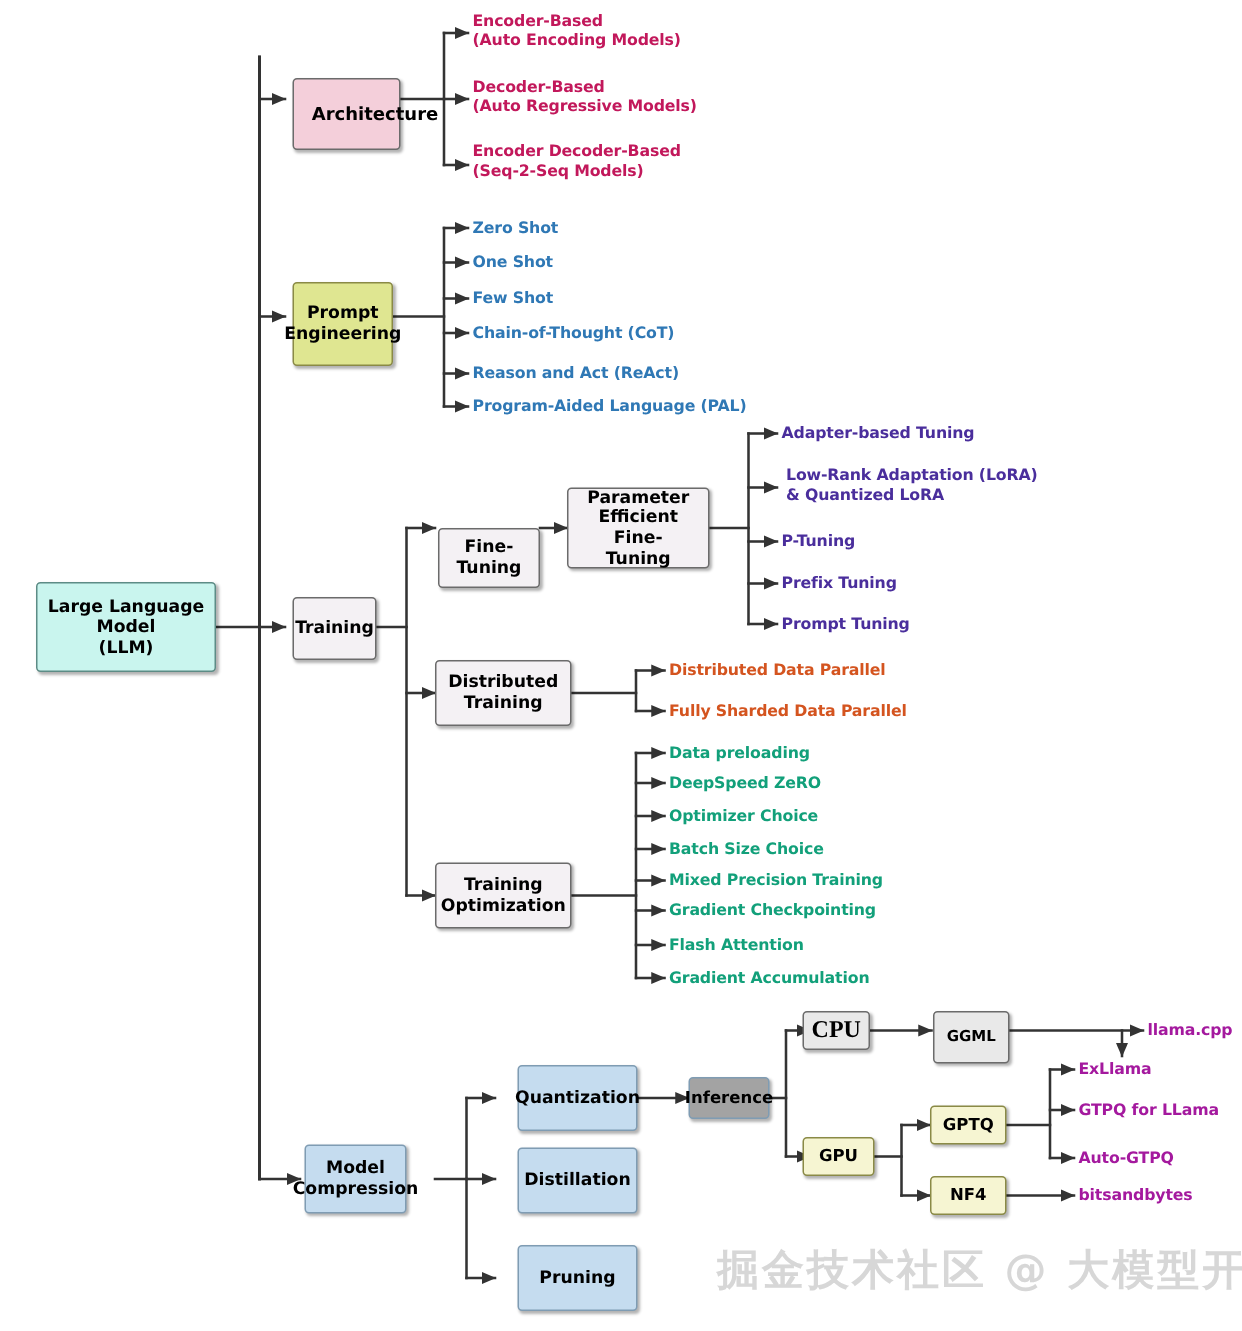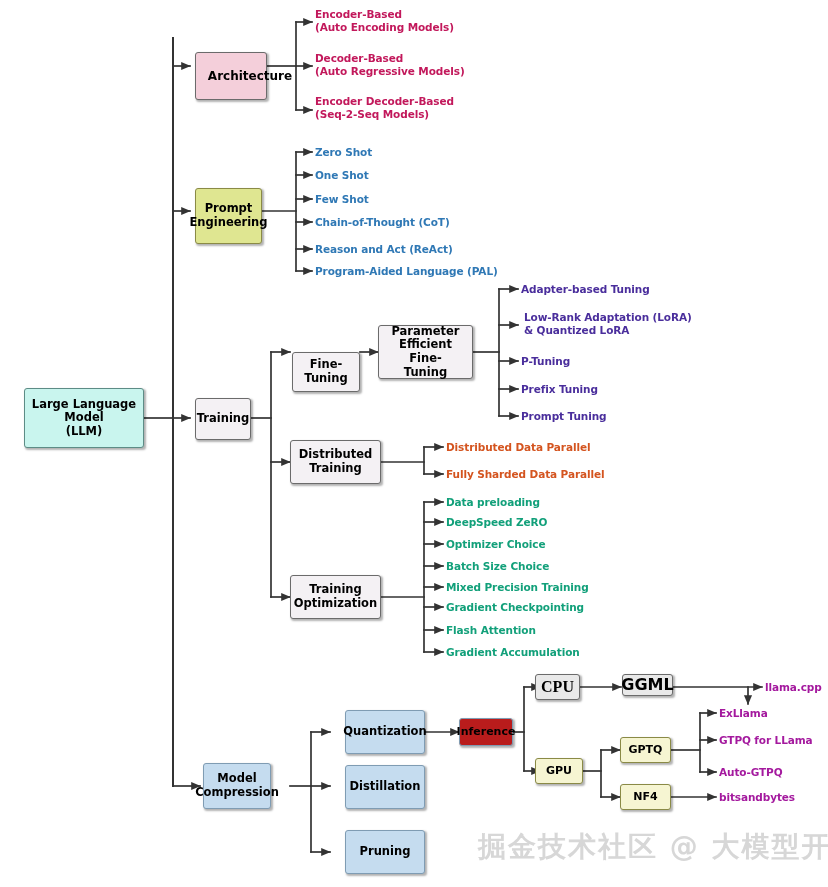--- a/index.html
+++ b/index.html
@@ -42,21 +42,21 @@
     line-height: 1.18;
     box-shadow: 1.5px 1.5px 2px rgba(0,0,0,0.30);
     padding: 2px 3px;
     white-space: pre-line;
   }
   .n-root    { background: #c9f5ee; border-color: #5d8c86; }
   .n-arch    { background: #f4cfda; border-color: #6b6b6b; }
   .n-prompt  { background: #dfe691; border-color: #8a8a46; }
   .n-plain   { background: #f4f1f4; border-color: #6b6b6b; }
   .n-blue    { background: #c5dcef; border-color: #7f9cb3; }
-  .n-blue2   { background: #b91c1c; border-color: #7f9cb3; }
+  .n-blue2   { background: #a3a3a3; border-color: #7f9cb3; }
   .n-gray    { background: #e9e9e9; border-color: #6b6b6b; }
   .n-yellow  { background: #f6f5d2; border-color: #8a8a46; }
 
   
   .leaf {
     position: absolute;
     font-weight: bold;
     white-space: pre-line;
     line-height: 1.28;
     letter-spacing: -0.1px;
@@ -217,21 +217,21 @@
   <div class="node n-blue" style="left:345px; top:765px; width:80px; height:44px; font-size:11.5px;">Distillation</div>
 
   <div class="node n-blue" style="left:345px; top:830px; width:80px; height:44px; font-size:11.5px;">Pruning</div>
 
   <div class="node n-blue2" style="left:459px; top:718px; width:54px; height:28px; font-size:11px;">Inference</div>
 
   <div class="node n-gray" style="left:535px; top:674px; width:45px; height:26px; font-size:16px;font-family:Liberation Serif, serif;">CPU</div>
 
   <div class="node n-yellow" style="left:535px; top:758px; width:48px; height:26px; font-size:11px;">GPU</div>
 
-  <div class="node n-gray" style="left:622px; top:674px; width:51px; height:22px; font-size:16px;">GGML</div>
+  <div class="node n-gray" style="left:622px; top:674px; width:51px; height:35px; font-size:10px;">GGML</div>
 
   <div class="node n-yellow" style="left:620px; top:737px; width:51px; height:26px; font-size:11px;">GPTQ</div>
 
   <div class="node n-yellow" style="left:620px; top:784px; width:51px; height:26px; font-size:11px;">NF4</div>
 
   <div class="leaf c-crimson" style="left:315px; top:8px; font-size:10.5px;">Encoder-Based
 (Auto Encoding Models)</div>
   <div class="leaf c-crimson" style="left:315px; top:52px; font-size:10.5px;">Decoder-Based
 (Auto Regressive Models)</div>
   <div class="leaf c-crimson" style="left:315px; top:95px; font-size:10.5px;">Encoder Decoder-Based

